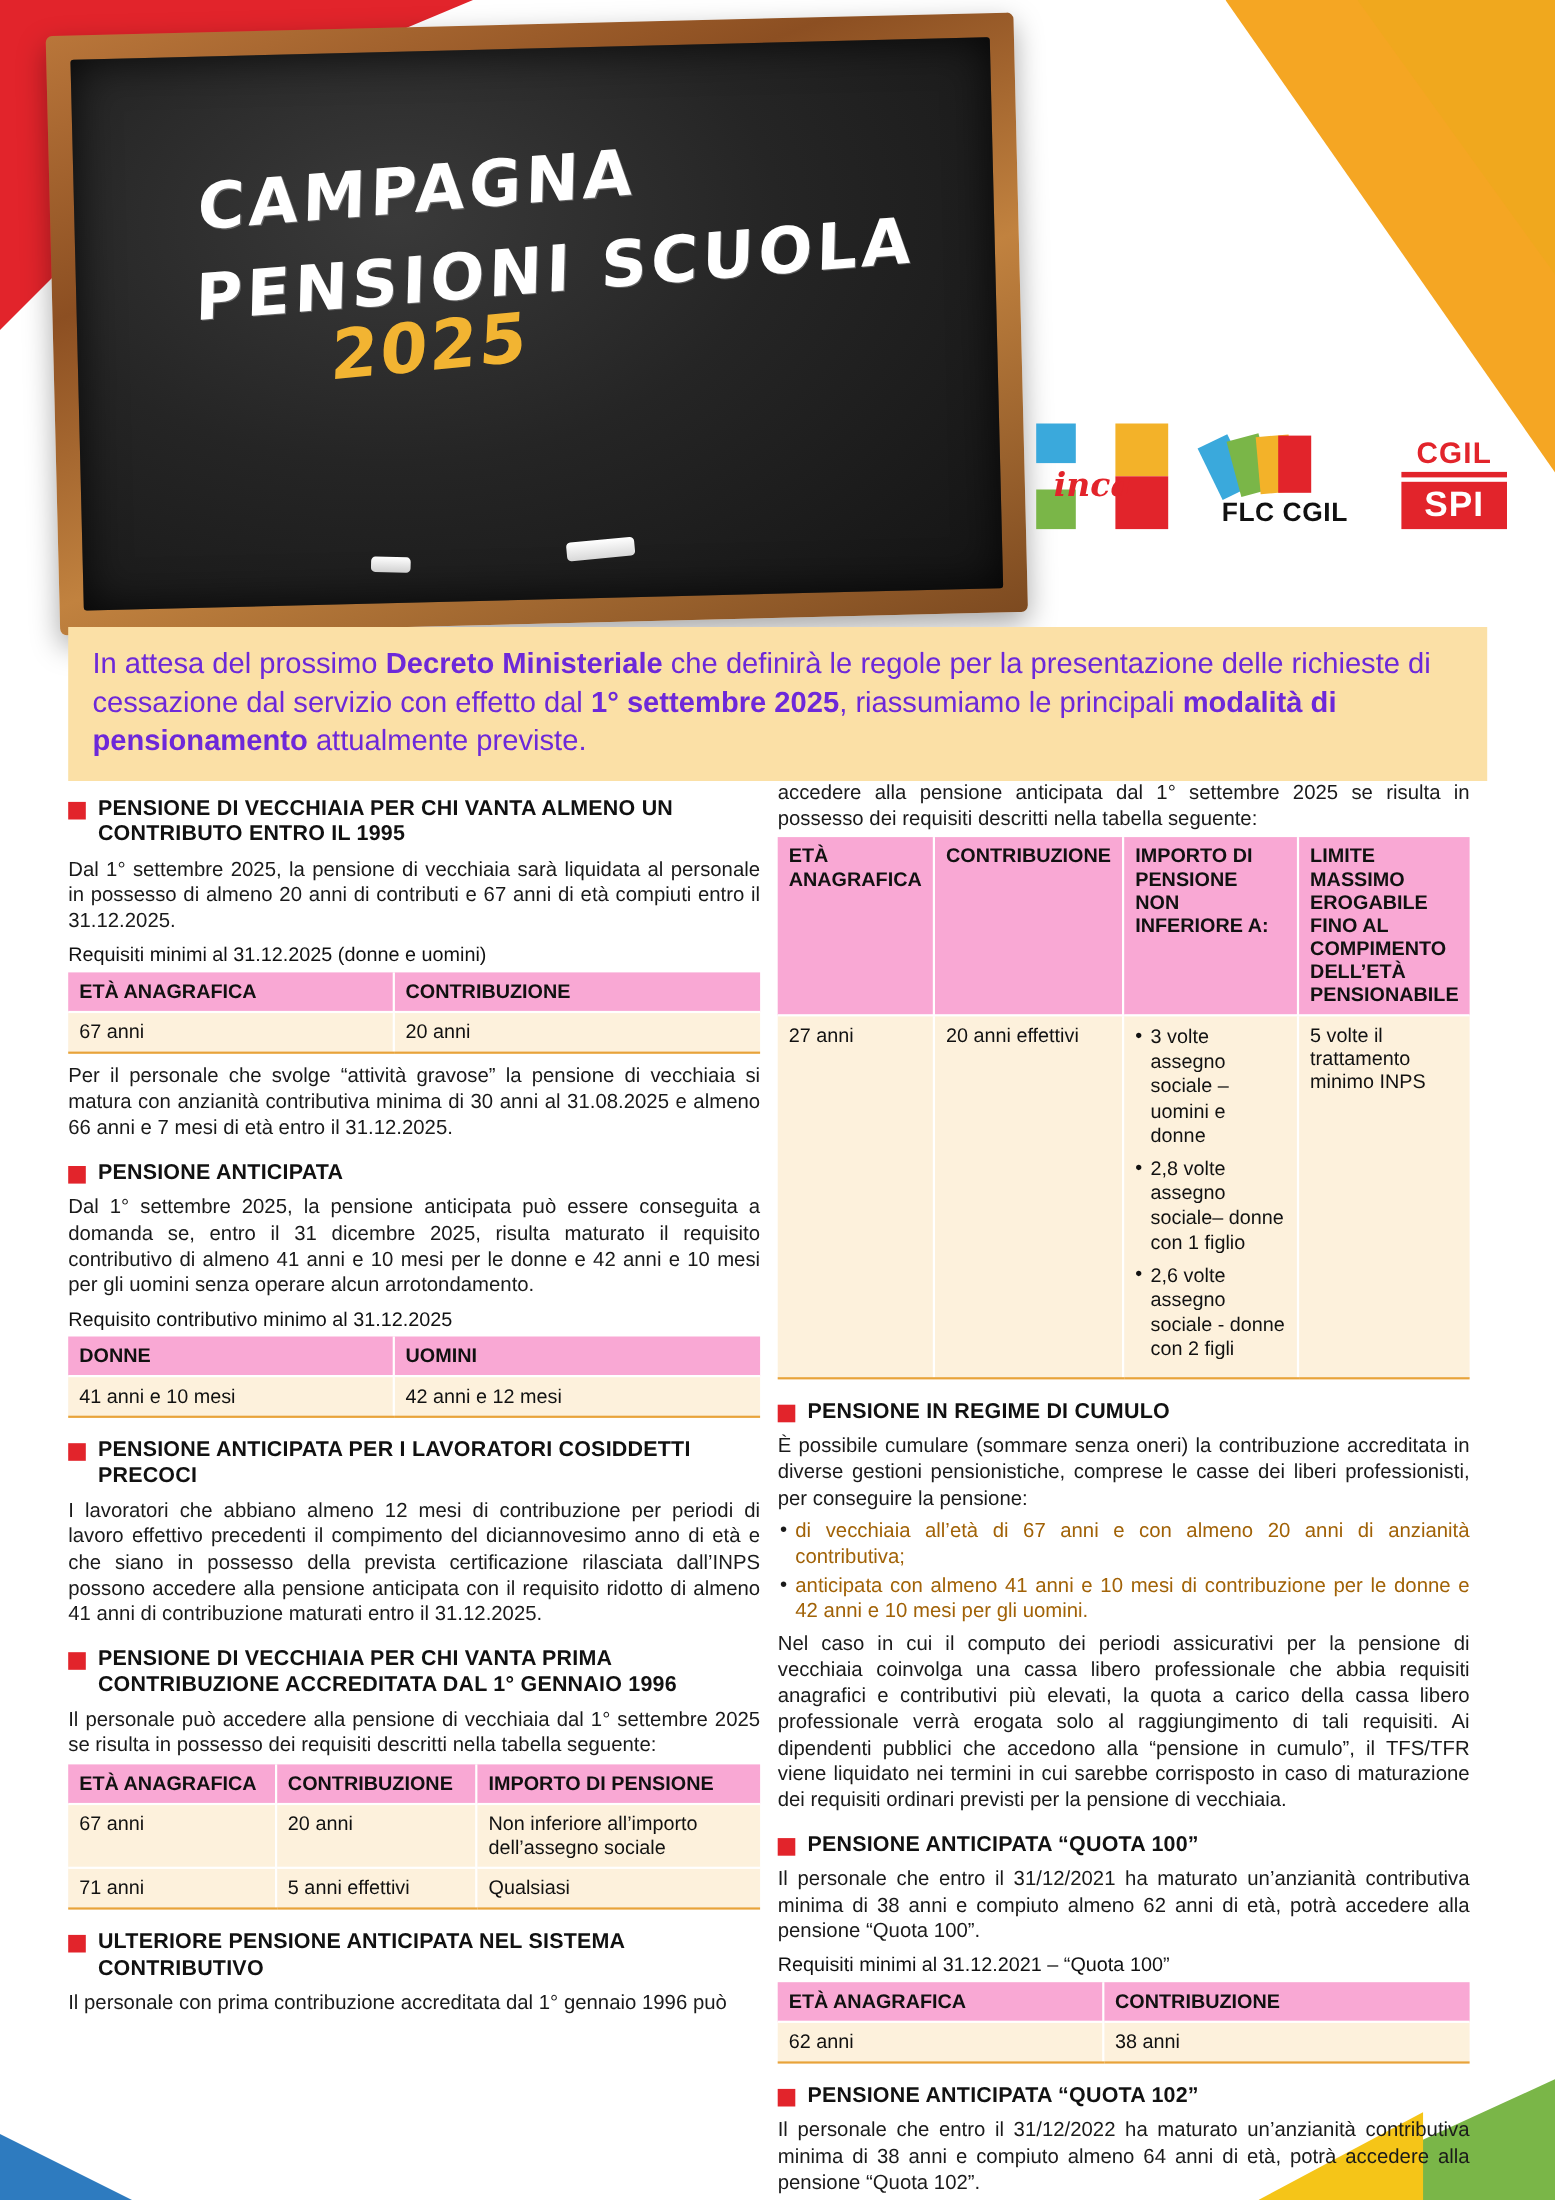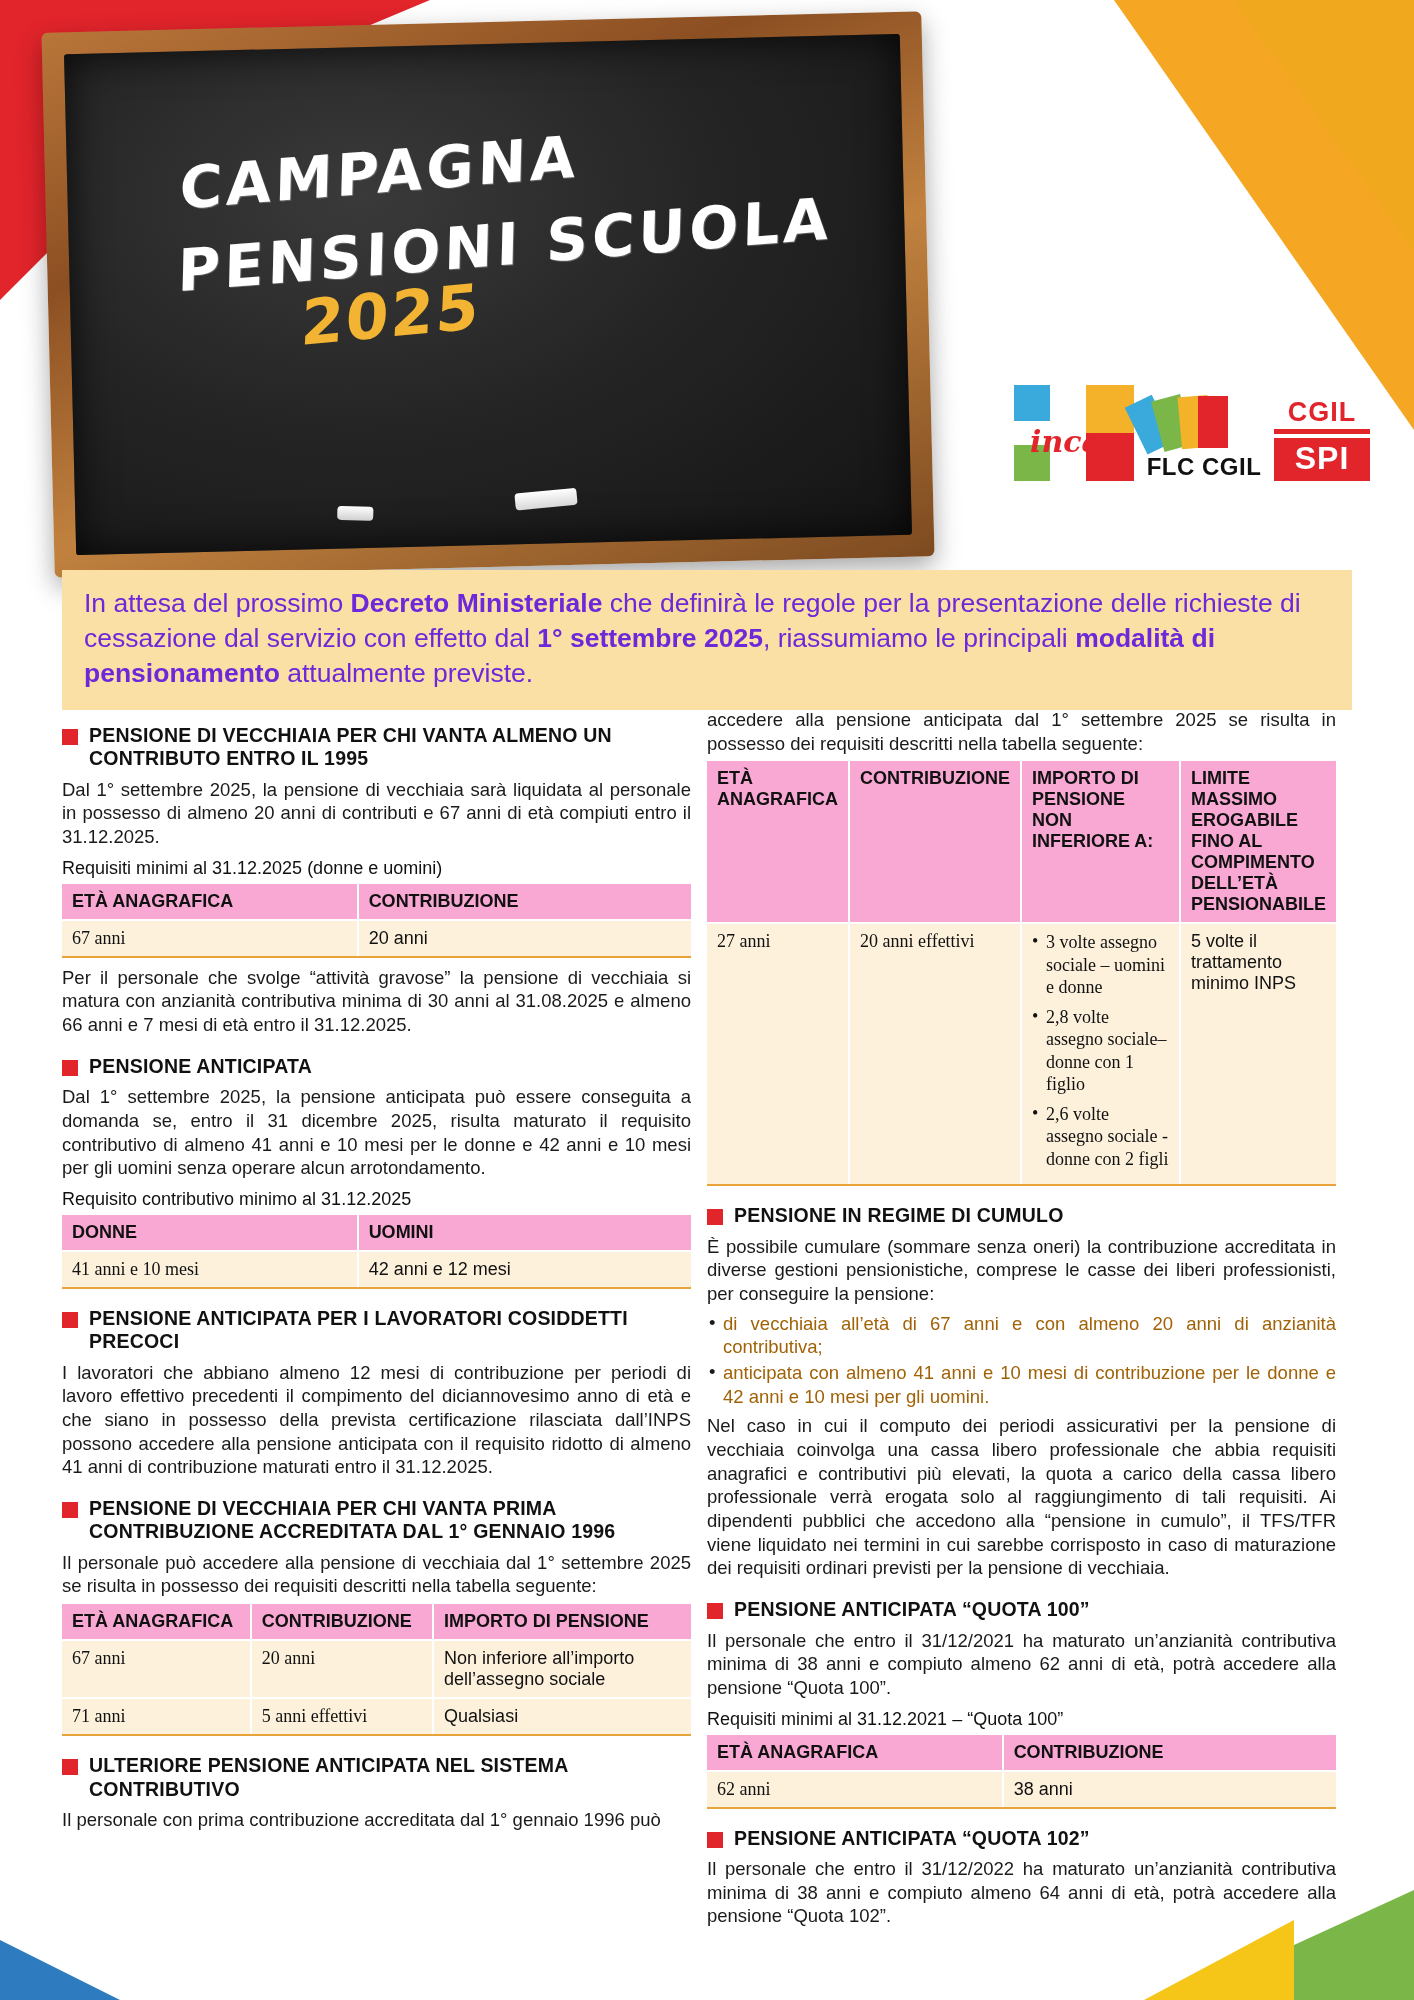--- a/index.html
+++ b/index.html
@@ -107,21 +107,21 @@
   .chalk2 {
     position: absolute; left: 262px; bottom: 28px;
     width: 36px; height: 14px; border-radius: 4px;
     background: linear-gradient(180deg,#fff,#d0d0d0);
     transform: rotate(3deg);
   }
 
   
   .logos {
     position: absolute; right: 44px; top: 385px;
-    display: flex; align-items: flex-end; 
+    display: flex; align-items: flex-end; gap: 36px;
   }
   .logo-inca { position: relative; width: 120px; height: 96px; }
   .logo-inca .sq {
     position:absolute; width:36px; height:36px;
   }
   .logo-inca .s1 { left:0; top:0; background:#3aa9dc; }
   .logo-inca .s3 { left:0; top:60px; background:#7ab648; height:36px;}
   .logo-inca .s4 { right:0; top:0; background:#f3b229; width:48px; height:48px;}
   .logo-inca .s5 { right:0; bottom:0; background:#e2242b; width:48px; height:48px;}
   .logo-inca .txt {
@@ -203,21 +203,21 @@
   table.t th {
     background: #f9a8d4; color: #111; font-size: 18px; font-weight: 700;
     text-align: left; padding: 7px 10px; vertical-align: top;
     border-bottom: 2px solid #fff;
   }
   table.t td {
     background: #fdf1dc; color: #111; font-size: 18px; padding: 7px 10px;
     vertical-align: top; border-bottom: 2px solid #fff;
   }
   table.t tr:last-child td { border-bottom: 2px solid #e8a33a; }
-  table.t td.div { border-right: 2px solid #fff; font-family: Liberation Serif, serif; }
+  table.t td.div { border-right: 2px solid #fff; }
   table.t th.div { border-right: 2px solid #fff; }
   table.t ul { list-style: none; }
   table.t ul li { position: relative; padding-left: 14px; margin-bottom: 7px; line-height: 1.25; }
   table.t ul li::before { content: "•"; position: absolute; left: 0; top: -1px; }
 </style>
 </head>
 <body>
 
 <div class="page">
 

